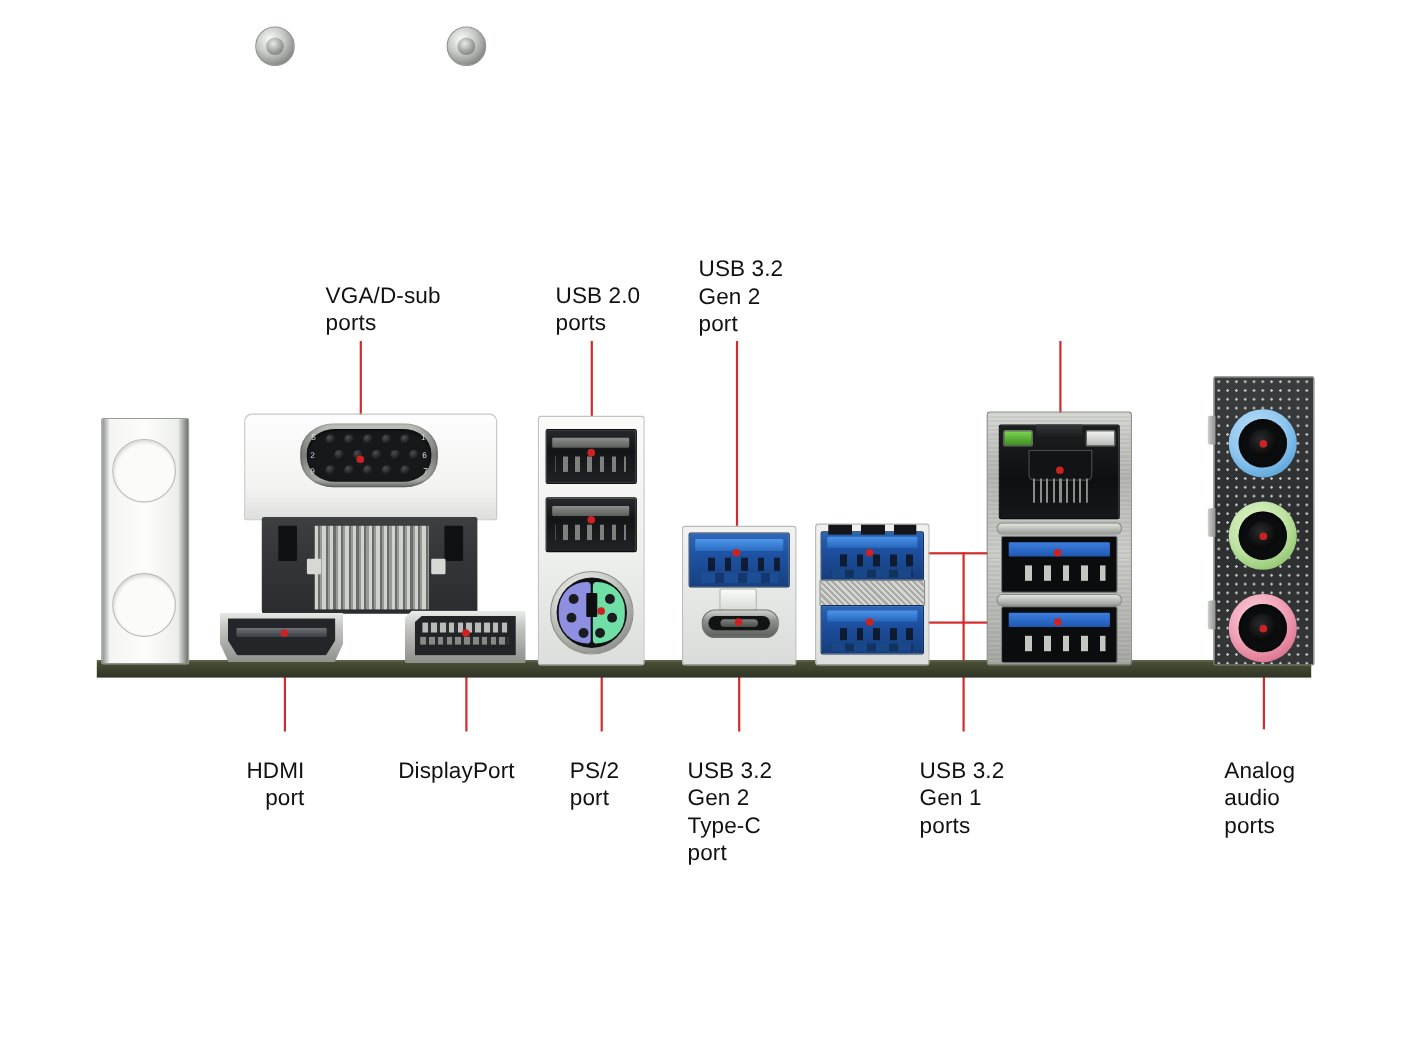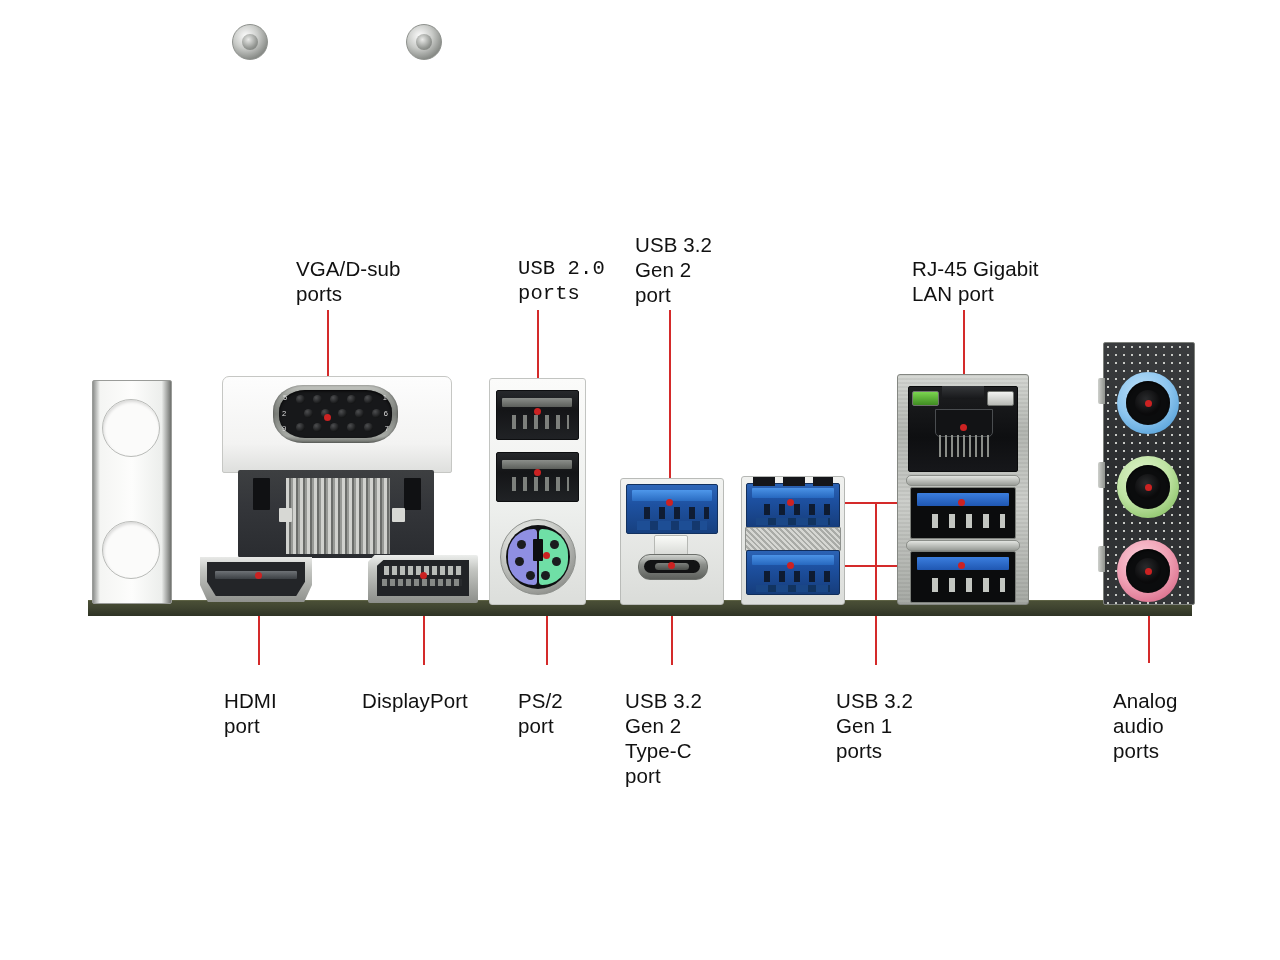--- a/index.html
+++ b/index.html
@@ -420,29 +420,27 @@
   <div class="dot" style="left:787px;top:499px;"></div>
   <div class="dot" style="left:787px;top:562px;"></div>
   <div class="dot" style="left:958px;top:499px;"></div>
   <div class="dot" style="left:958px;top:562px;"></div>
   <div class="dot" style="left:1145px;top:400px;"></div>
   <div class="dot" style="left:1145px;top:484px;"></div>
   <div class="dot" style="left:1145px;top:568px;"></div>
 
   <div class="label" style="left:296px;top:256px;">VGA/D-sub
 ports</div>
-  <div class="label" style="left:518px;top:256px;font-family:Liberation Mono, monospace;">USB 2.0
+  <div class="label" style="left:505px;top:256px;">USB 2.0
 ports</div>
   <div class="label" style="left:635px;top:232px;">USB 3.2
 Gen 2
 port</div>
-  <div class="label" style="left:912px;top:256px;">RJ-45 Gigabit
-LAN port</div>
-
-  <div class="label" style="left:224px;top:688px;">HDMI
+
+  <div class="label" style="left:224px;top:688px;text-align:right;">HDMI
 port</div>
   <div class="label" style="left:362px;top:688px;">DisplayPort</div>
   <div class="label" style="left:518px;top:688px;">PS/2
 port</div>
   <div class="label" style="left:625px;top:688px;">USB 3.2
 Gen 2
 Type-C
 port</div>
   <div class="label" style="left:836px;top:688px;">USB 3.2
 Gen 1

